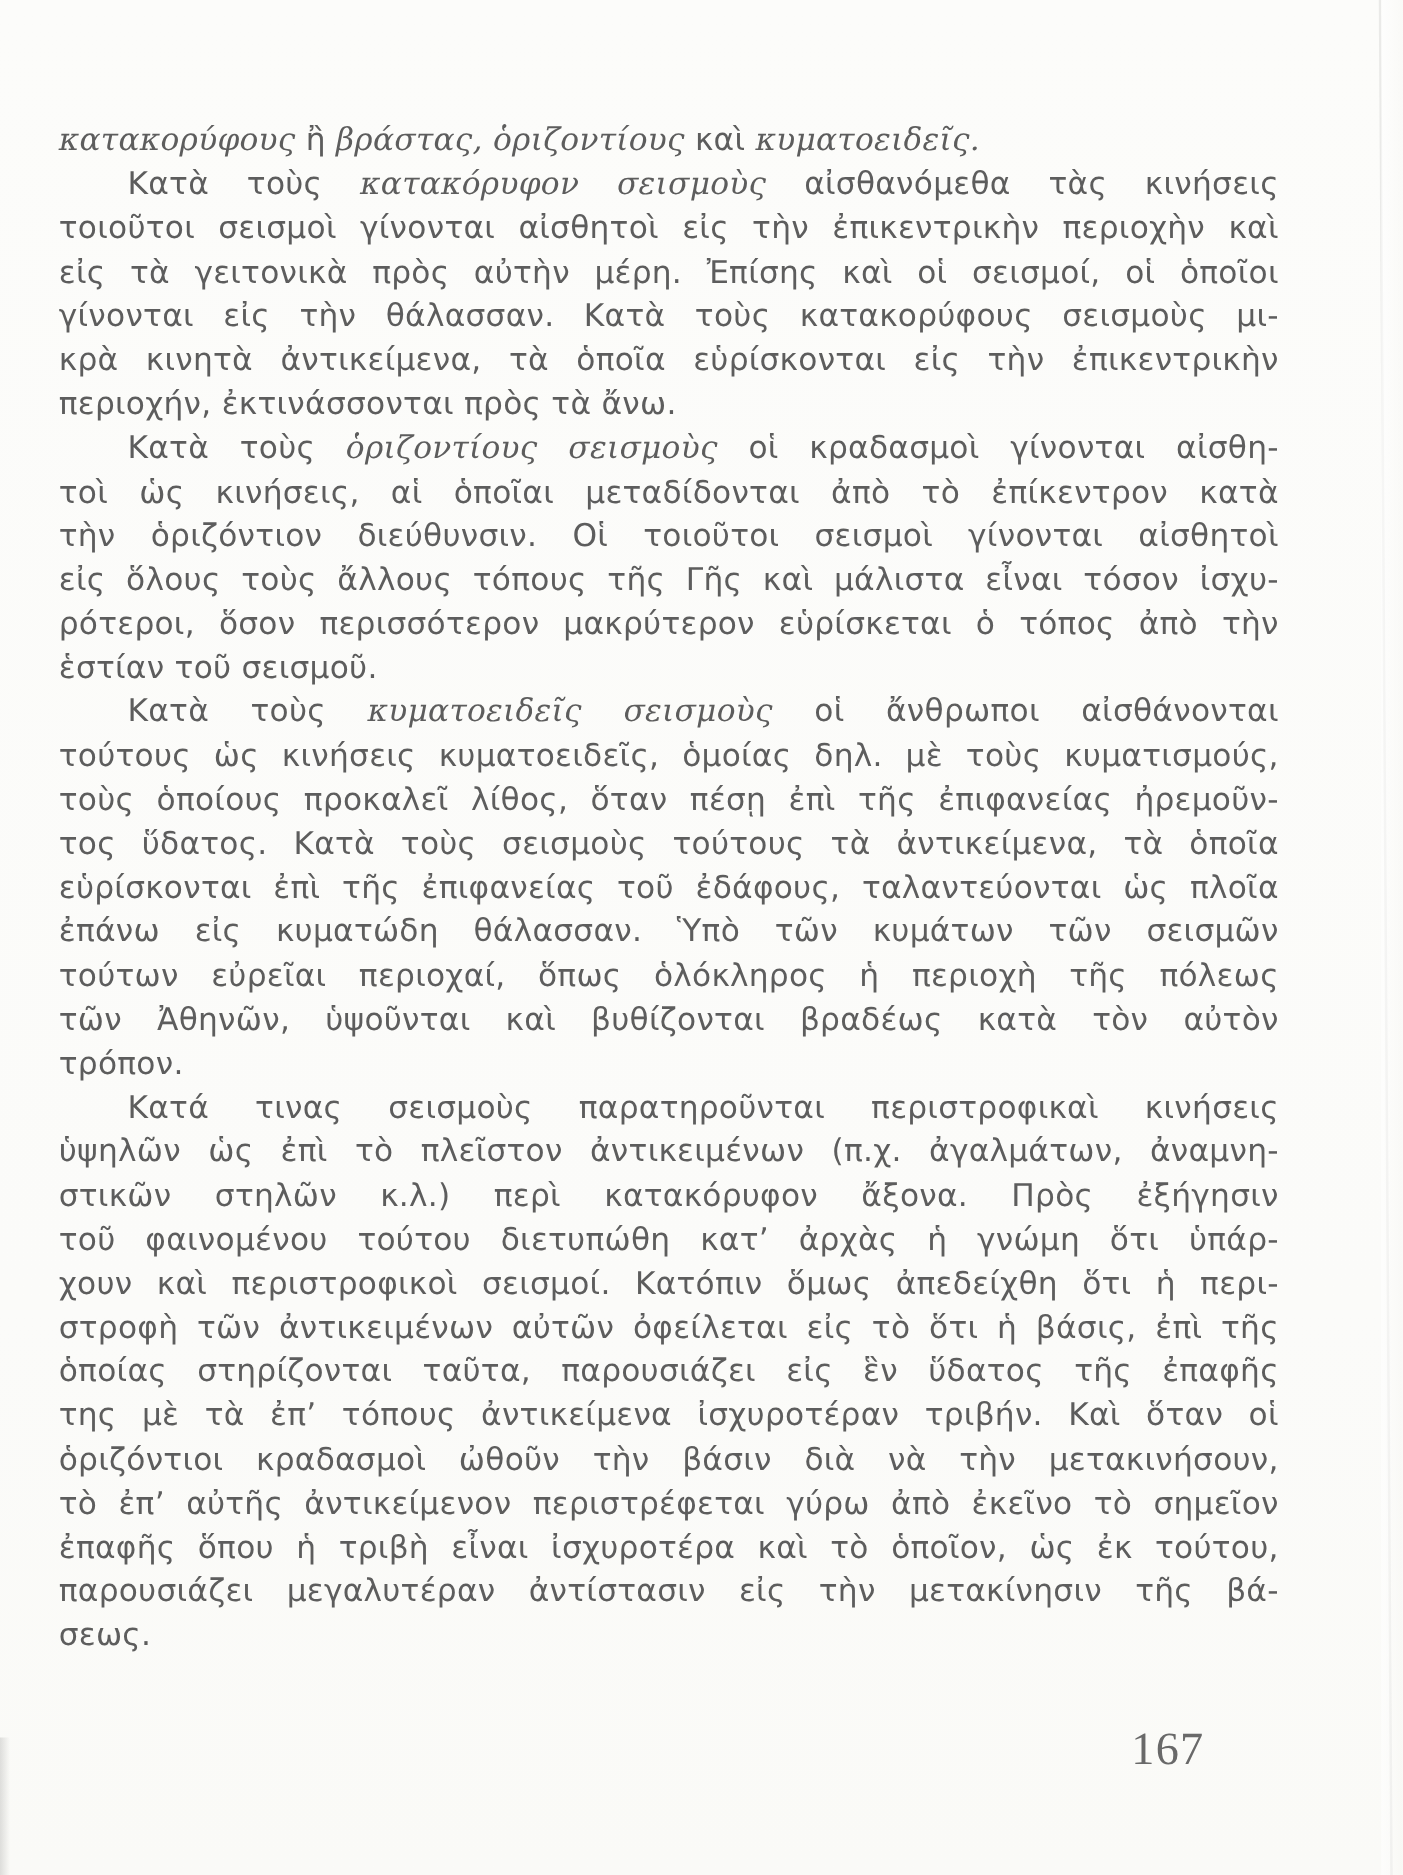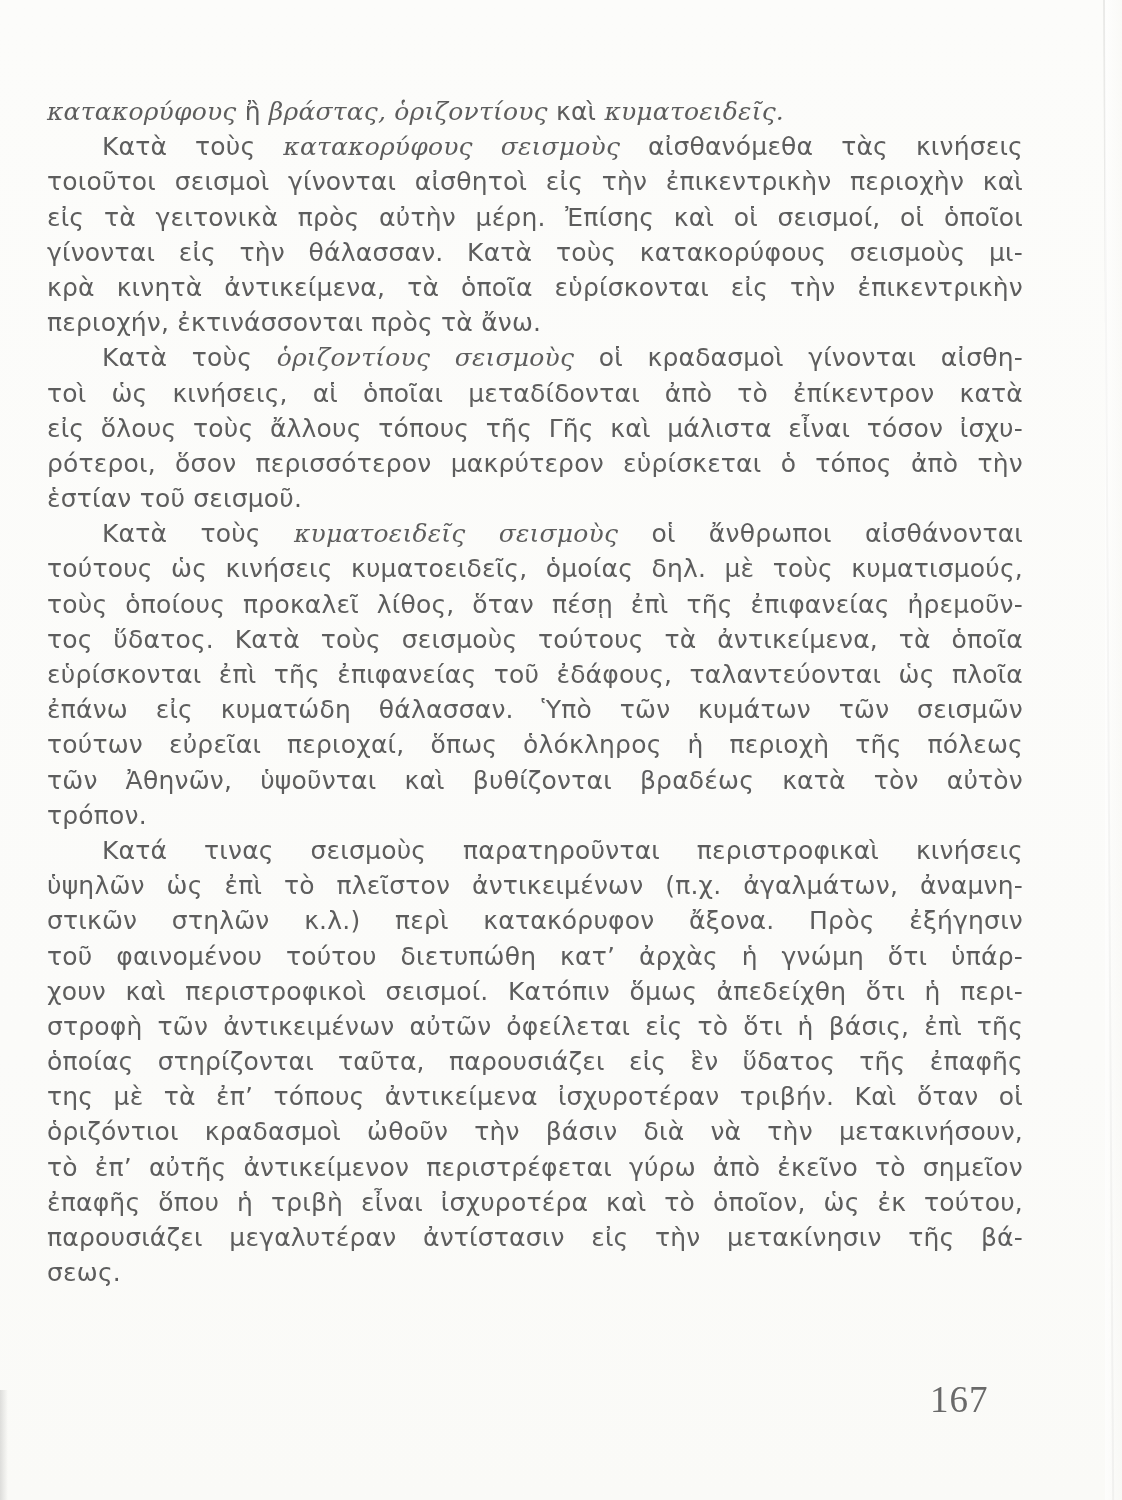--- a/index.html
+++ b/index.html
@@ -32,21 +32,21 @@
     text-align: left;
     text-align-last: left;
   }
   .line.indent { text-indent: 55px; }
   .line .it {
     font-style: italic;
     font-family: "DejaVu Serif", serif;
   }
   .page-number {
     position: absolute;
-    left: 930px; top: 1378px;
+    left: 905px; top: 1378px;
     width: 60px;
     font-family: "Liberation Serif", serif;
     font-size: 37px;
     color: #696969;
     letter-spacing: 1px;
   }
   .scan-edge-line {
     position: absolute;
     left: 1103px; top: 0;
     width: 2px; height: 1500px;
@@ -66,28 +66,29 @@
     width: 8px; height: 110px;
     background: linear-gradient(90deg, rgba(90,90,90,0.18), rgba(90,90,90,0));
   }
 </style>
 </head>
 <body style="--ink: #5d5d5d; background: rgb(251, 251, 249);">
 
 <div class="page">
   <div class="text-block">
       <div class="line last"><span class="it">κατακορύφους</span><span class="rm"> ἢ </span><span class="it">βράστας,</span><span class="rm"> </span><span class="it">ὁριζοντίους</span><span class="rm"> καὶ </span><span class="it">κυματοειδεῖς.</span></div>
-      <div class="line indent"><span class="rm">Κατὰ τοὺς </span><span class="it">κατακορύφους σεισμοὺς</span><span class="rm"> αἰσθανόμεθα τὰς κινήσεις</span></div>
+      <div class="line indent"><span class="rm">Κατὰ τοὺς </span><span class="it">κατακόρυφον σεισμοὺς</span><span class="rm"> αἰσθανόμεθα τὰς κινήσεις</span></div>
       <div class="line"><span class="rm">τοιοῦτοι σεισμοὶ γίνονται αἰσθητοὶ εἰς τὴν ἐπικεντρικὴν περιοχὴν καὶ</span></div>
       <div class="line"><span class="rm">εἰς τὰ γειτονικὰ πρὸς αὐτὴν μέρη. Ἐπίσης καὶ οἱ σεισμοί, οἱ ὁποῖοι</span></div>
       <div class="line"><span class="rm">γίνονται εἰς τὴν θάλασσαν. Κατὰ τοὺς κατακορύφους σεισμοὺς μι-</span></div>
       <div class="line"><span class="rm">κρὰ κινητὰ ἀντικείμενα, τὰ ὁποῖα εὑρίσκονται εἰς τὴν ἐπικεντρικὴν</span></div>
       <div class="line last"><span class="rm">περιοχήν, ἐκτινάσσονται πρὸς τὰ ἄνω.</span></div>
       <div class="line indent"><span class="rm">Κατὰ τοὺς </span><span class="it">ὁριζοντίους σεισμοὺς</span><span class="rm"> οἱ κραδασμοὶ γίνονται αἰσθη-</span></div>
       <div class="line"><span class="rm">τοὶ ὡς κινήσεις, αἱ ὁποῖαι μεταδίδονται ἀπὸ τὸ ἐπίκεντρον κατὰ</span></div>
+      <div class="line"><span class="rm">τὴν ὁριζόντιον διεύθυνσιν. Οἱ τοιοῦτοι σεισμοὶ γίνονται αἰσθητοὶ</span></div>
       <div class="line"><span class="rm">εἰς ὅλους τοὺς ἄλλους τόπους τῆς Γῆς καὶ μάλιστα εἶναι τόσον ἰσχυ-</span></div>
       <div class="line"><span class="rm">ρότεροι, ὅσον περισσότερον μακρύτερον εὑρίσκεται ὁ τόπος ἀπὸ τὴν</span></div>
       <div class="line last"><span class="rm">ἑστίαν τοῦ σεισμοῦ.</span></div>
       <div class="line indent"><span class="rm">Κατὰ τοὺς </span><span class="it">κυματοειδεῖς σεισμοὺς</span><span class="rm"> οἱ ἄνθρωποι αἰσθάνονται</span></div>
       <div class="line"><span class="rm">τούτους ὡς κινήσεις κυματοειδεῖς, ὁμοίας δηλ. μὲ τοὺς κυματισμούς,</span></div>
       <div class="line"><span class="rm">τοὺς ὁποίους προκαλεῖ λίθος, ὅταν πέσῃ ἐπὶ τῆς ἐπιφανείας ἠρεμοῦν-</span></div>
       <div class="line"><span class="rm">τος ὕδατος. Κατὰ τοὺς σεισμοὺς τούτους τὰ ἀντικείμενα, τὰ ὁποῖα</span></div>
       <div class="line"><span class="rm">εὑρίσκονται ἐπὶ τῆς ἐπιφανείας τοῦ ἐδάφους, ταλαντεύονται ὡς πλοῖα</span></div>
       <div class="line"><span class="rm">ἐπάνω εἰς κυματώδη θάλασσαν. Ὑπὸ τῶν κυμάτων τῶν σεισμῶν</span></div>
       <div class="line"><span class="rm">τούτων εὐρεῖαι περιοχαί, ὅπως ὁλόκληρος ἡ περιοχὴ τῆς πόλεως</span></div>

